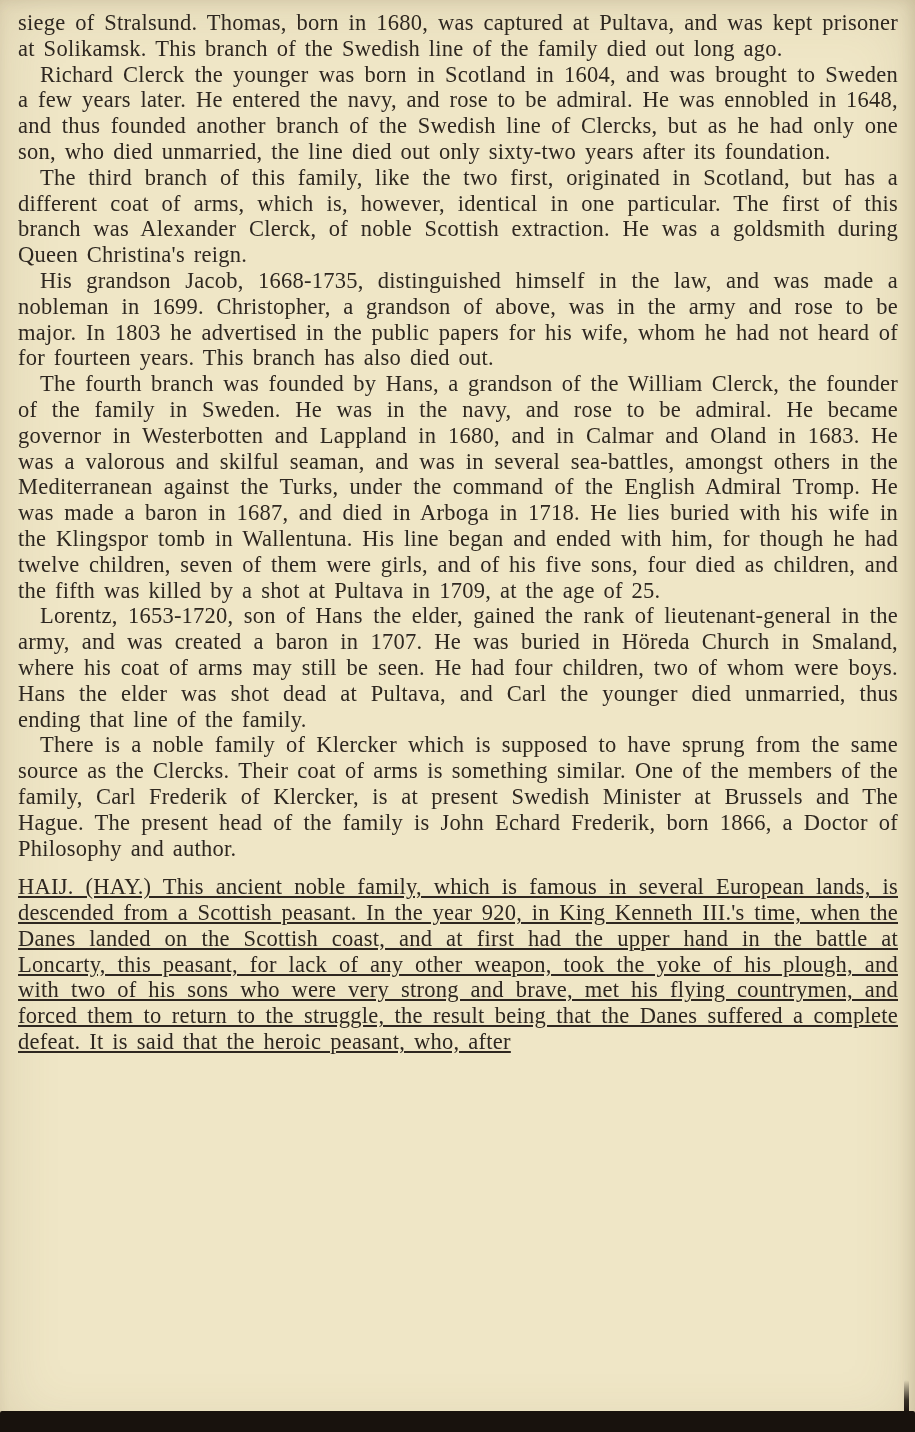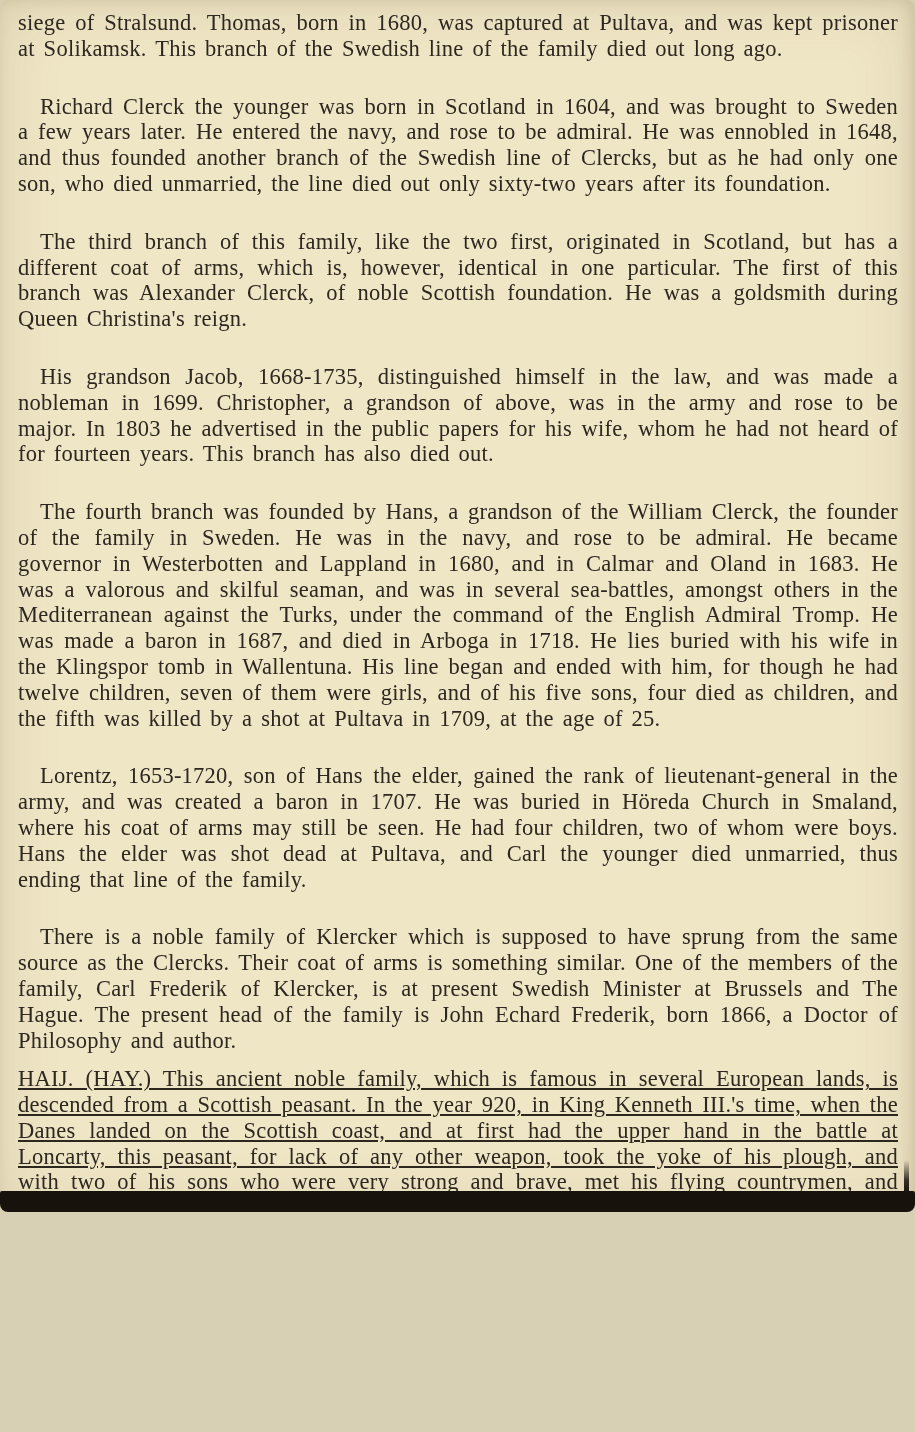--- a/index.html
+++ b/index.html
@@ -8,45 +8,43 @@
     --edge:#18120d;
   }
   html,body{
     margin:0;
     padding:0;
     background:#d8d0b4;
   }
   .page{
     position:relative;
     width:915px;
-    height:1212px;
+    height:1432px;
     margin:0 auto;
     background:var(--paper);
     box-sizing:border-box;
     padding:10px 17px 0 18px;
     overflow:hidden;
     box-shadow:inset 0 0 60px rgba(120,100,60,0.18), inset -4px 0 14px rgba(90,70,40,0.15);
     font-family:"Liberation Serif","DejaVu Serif",serif;
     color:var(--ink);
-    border-radius:8px;
   }
   .page-text{
     font-size:22.5px;
     line-height:25.8px;
     text-align:justify;
     word-spacing:3px;
     letter-spacing:0.25px;
   }
   p.para{
     margin:0;
     padding:0;
   }
   p.para.indent{
     text-indent:22px;
-    margin-top:32px;
   }
   p.para.entry{
     margin-top:13px;
     text-indent:0;
     text-decoration:underline;
   }
   .scan-edge-bottom{
     position:absolute;
     left:0;
     right:0;
@@ -65,21 +63,21 @@
     border-radius:2px;
   }
 </style>
 </head>
 <body>
 
 <div class="page">
   <div class="page-text">
     <p class="para continuation">siege of Stralsund. Thomas, born in 1680, was captured at Pultava, and was kept prisoner at Solikamsk. This branch of the Swedish line of the family died out long ago.</p>
     <p class="para indent">Richard Clerck the younger was born in Scotland in 1604, and was brought to Sweden a few years later. He entered the navy, and rose to be admiral. He was ennobled in 1648, and thus founded another branch of the Swedish line of Clercks, but as he had only one son, who died unmarried, the line died out only sixty-two years after its foundation.</p>
-    <p class="para indent">The third branch of this family, like the two first, originated in Scotland, but has a different coat of arms, which is, however, identical in one particular. The first of this branch was Alexander Clerck, of noble Scottish foundation. He was a goldsmith during Queen Christina's reign.</p>
+    <p class="para indent">The third branch of this family, like the two first, originated in Scotland, but has a different coat of arms, which is, however, identical in one particular. The first of this branch was Alexander Clerck, of noble Scottish extraction. He was a goldsmith during Queen Christina's reign.</p>
     <p class="para indent">His grandson Jacob, 1668-1735, distinguished himself in the law, and was made a nobleman in 1699. Christopher, a grandson of above, was in the army and rose to be major. In 1803 he advertised in the public papers for his wife, whom he had not heard of for fourteen years. This branch has also died out.</p>
     <p class="para indent">The fourth branch was founded by Hans, a grandson of the William Clerck, the founder of the family in Sweden. He was in the navy, and rose to be admiral. He became governor in Westerbotten and Lappland in 1680, and in Calmar and Oland in 1683. He was a valorous and skilful seaman, and was in several sea-battles, amongst others in the Mediterranean against the Turks, under the command of the English Admiral Tromp. He was made a baron in 1687, and died in Arboga in 1718. He lies buried with his wife in the Klingspor tomb in Wallentuna. His line began and ended with him, for though he had twelve children, seven of them were girls, and of his five sons, four died as children, and the fifth was killed by a shot at Pultava in 1709, at the age of 25.</p>
     <p class="para indent">Lorentz, 1653-1720, son of Hans the elder, gained the rank of lieutenant-general in the army, and was created a baron in 1707. He was buried in Höreda Church in Smaland, where his coat of arms may still be seen. He had four children, two of whom were boys. Hans the elder was shot dead at Pultava, and Carl the younger died unmarried, thus ending that line of the family.</p>
     <p class="para indent">There is a noble family of Klercker which is supposed to have sprung from the same source as the Clercks. Their coat of arms is something similar. One of the members of the family, Carl Frederik of Klercker, is at present Swedish Minister at Brussels and The Hague. The present head of the family is John Echard Frederik, born 1866, a Doctor of Philosophy and author.</p>
     <p class="para entry">HAIJ. (HAY.) This ancient noble family, which is famous in several European lands, is descended from a Scottish peasant. In the year 920, in King Kenneth III.'s time, when the Danes landed on the Scottish coast, and at first had the upper hand in the battle at Loncarty, this peasant, for lack of any other weapon, took the yoke of his plough, and with two of his sons who were very strong and brave, met his flying countrymen, and forced them to return to the struggle, the result being that the Danes suffered a complete defeat. It is said that the heroic peasant, who, after</p>
   </div>
 
   <div class="scan-edge-right"></div>
   <div class="scan-edge-bottom"></div>
 </div>

